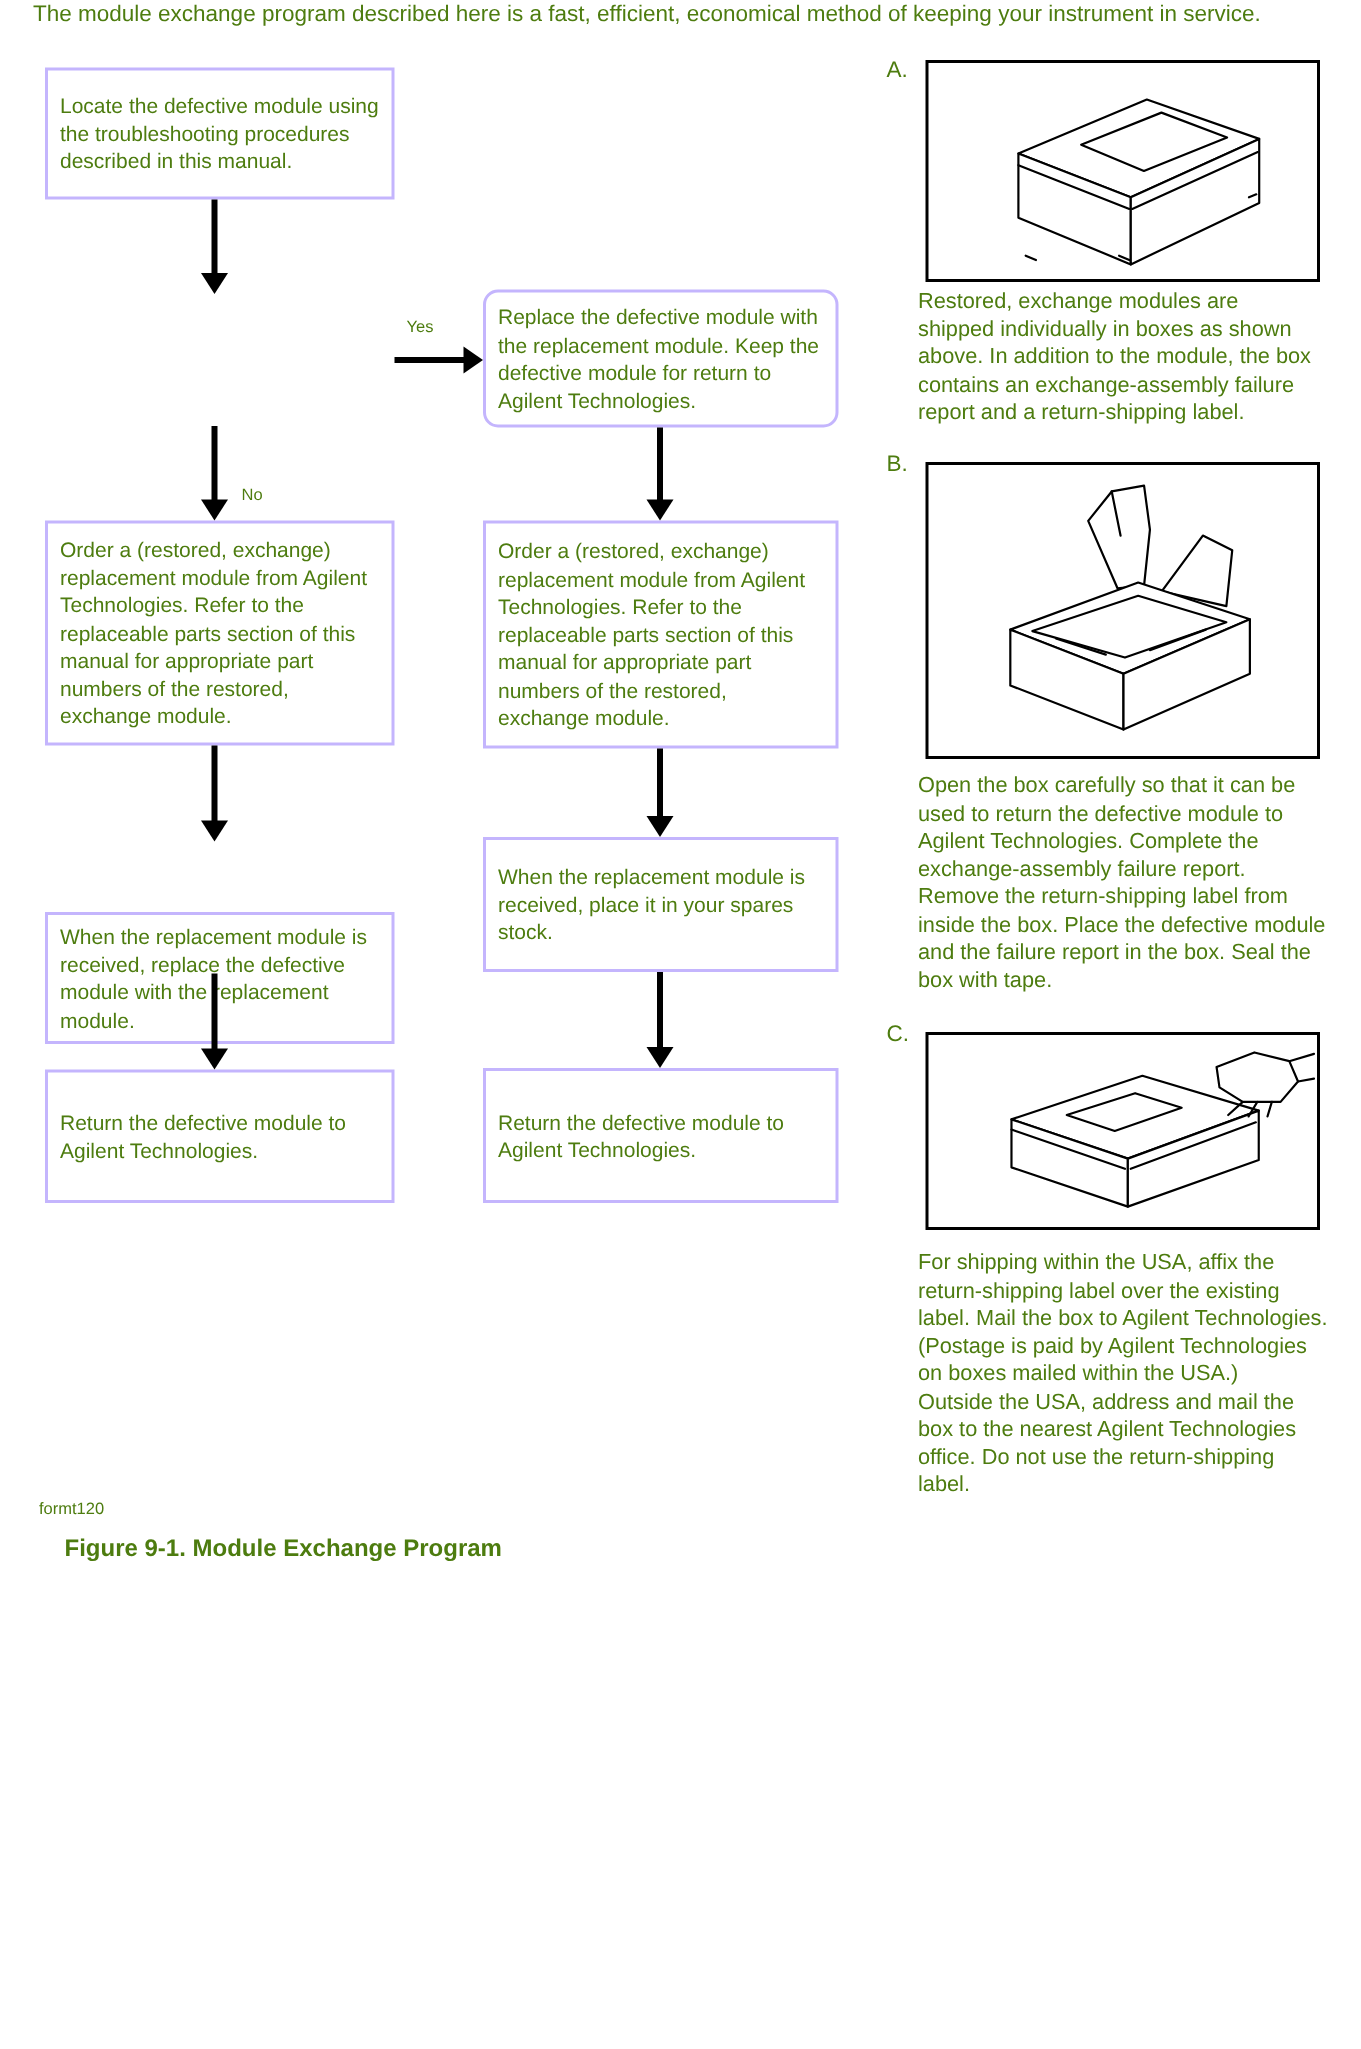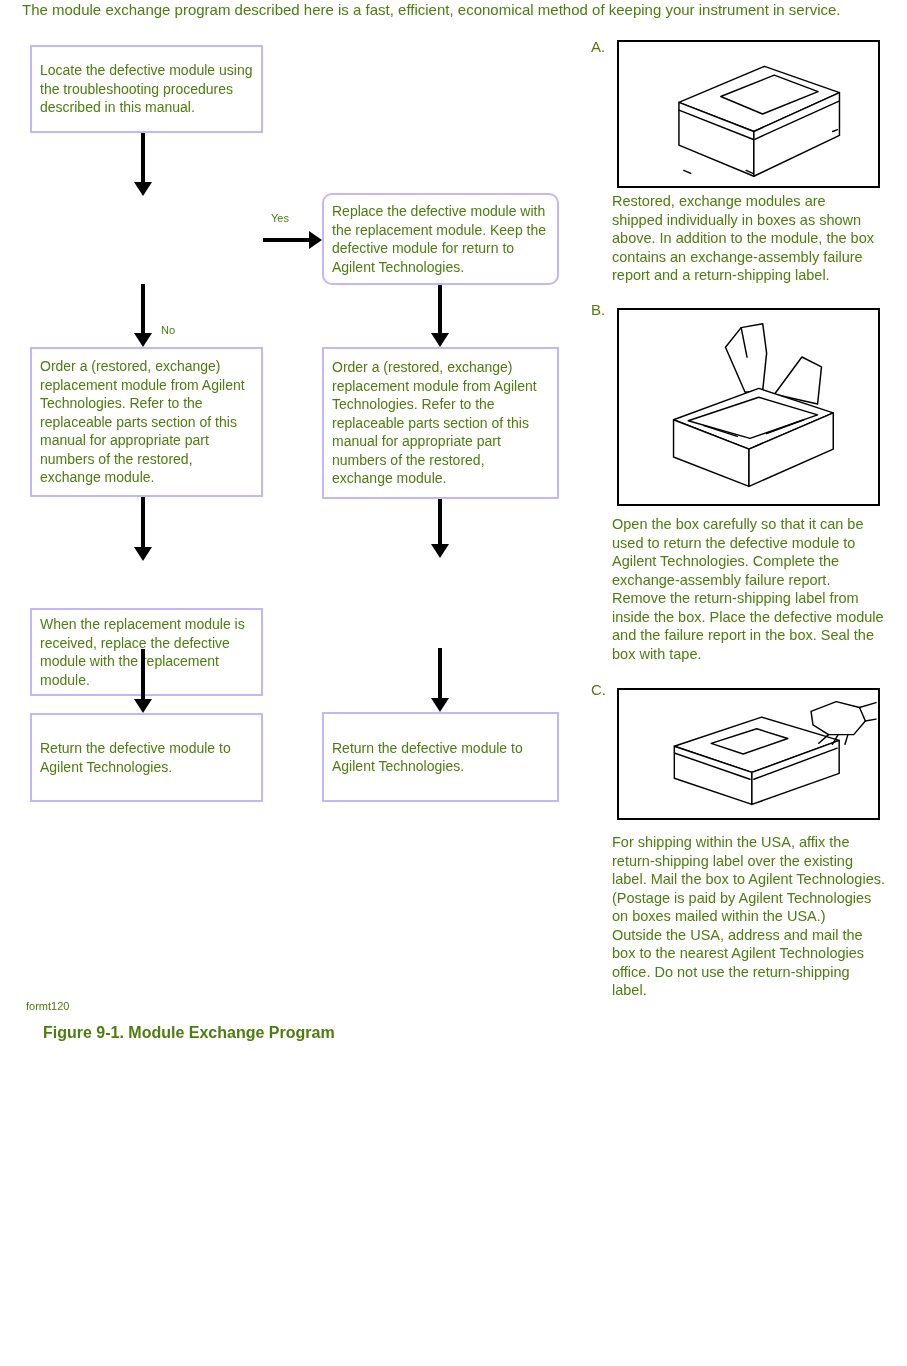--- a/index.html
+++ b/index.html
@@ -45,20 +45,21 @@
 
 
   <div class="fc-box" style="left:322px;top:193px;width:237px;height:92px;border-radius:10px;">Replace the defective module with the replacement module.  Keep the defective module for return to Agilent Technologies.</div>
 
   <div class="fc-box" style="left:30px;top:347px;width:233px;height:150px;">Order a (restored, exchange) replacement module from Agilent Technologies.  Refer to the replaceable parts section of this manual for appropriate part numbers of the restored, exchange module.</div>
 
   <div class="fc-box" style="left:322px;top:347px;width:237px;height:152px;">Order a (restored, exchange) replacement module from Agilent Technologies.  Refer to the replaceable parts section of this manual for appropriate part numbers of the restored, exchange module.</div>
 
   <div class="fc-box" style="left:30px;top:561px;width:233px;height:88px;margin-top:47px;">When the replacement module is received, replace the defective module with the replacement module.</div>
 
+  <div class="fc-box" style="left:322px;top:558px;width:237px;height:90px;">When the replacement module is received, place it in your spares stock.</div>
 
   <div class="fc-box" style="left:30px;top:713px;width:233px;height:89px;">Return the defective module to Agilent Technologies.</div>
 
   <div class="fc-box" style="left:322px;top:712px;width:237px;height:90px;">Return the defective module to Agilent Technologies.</div>
 
   <div class="arrow-v" style="left:134px;top:133px;height:63px;">
     <div class="stem"></div>
     <div class="head"></div>
   </div>
 

